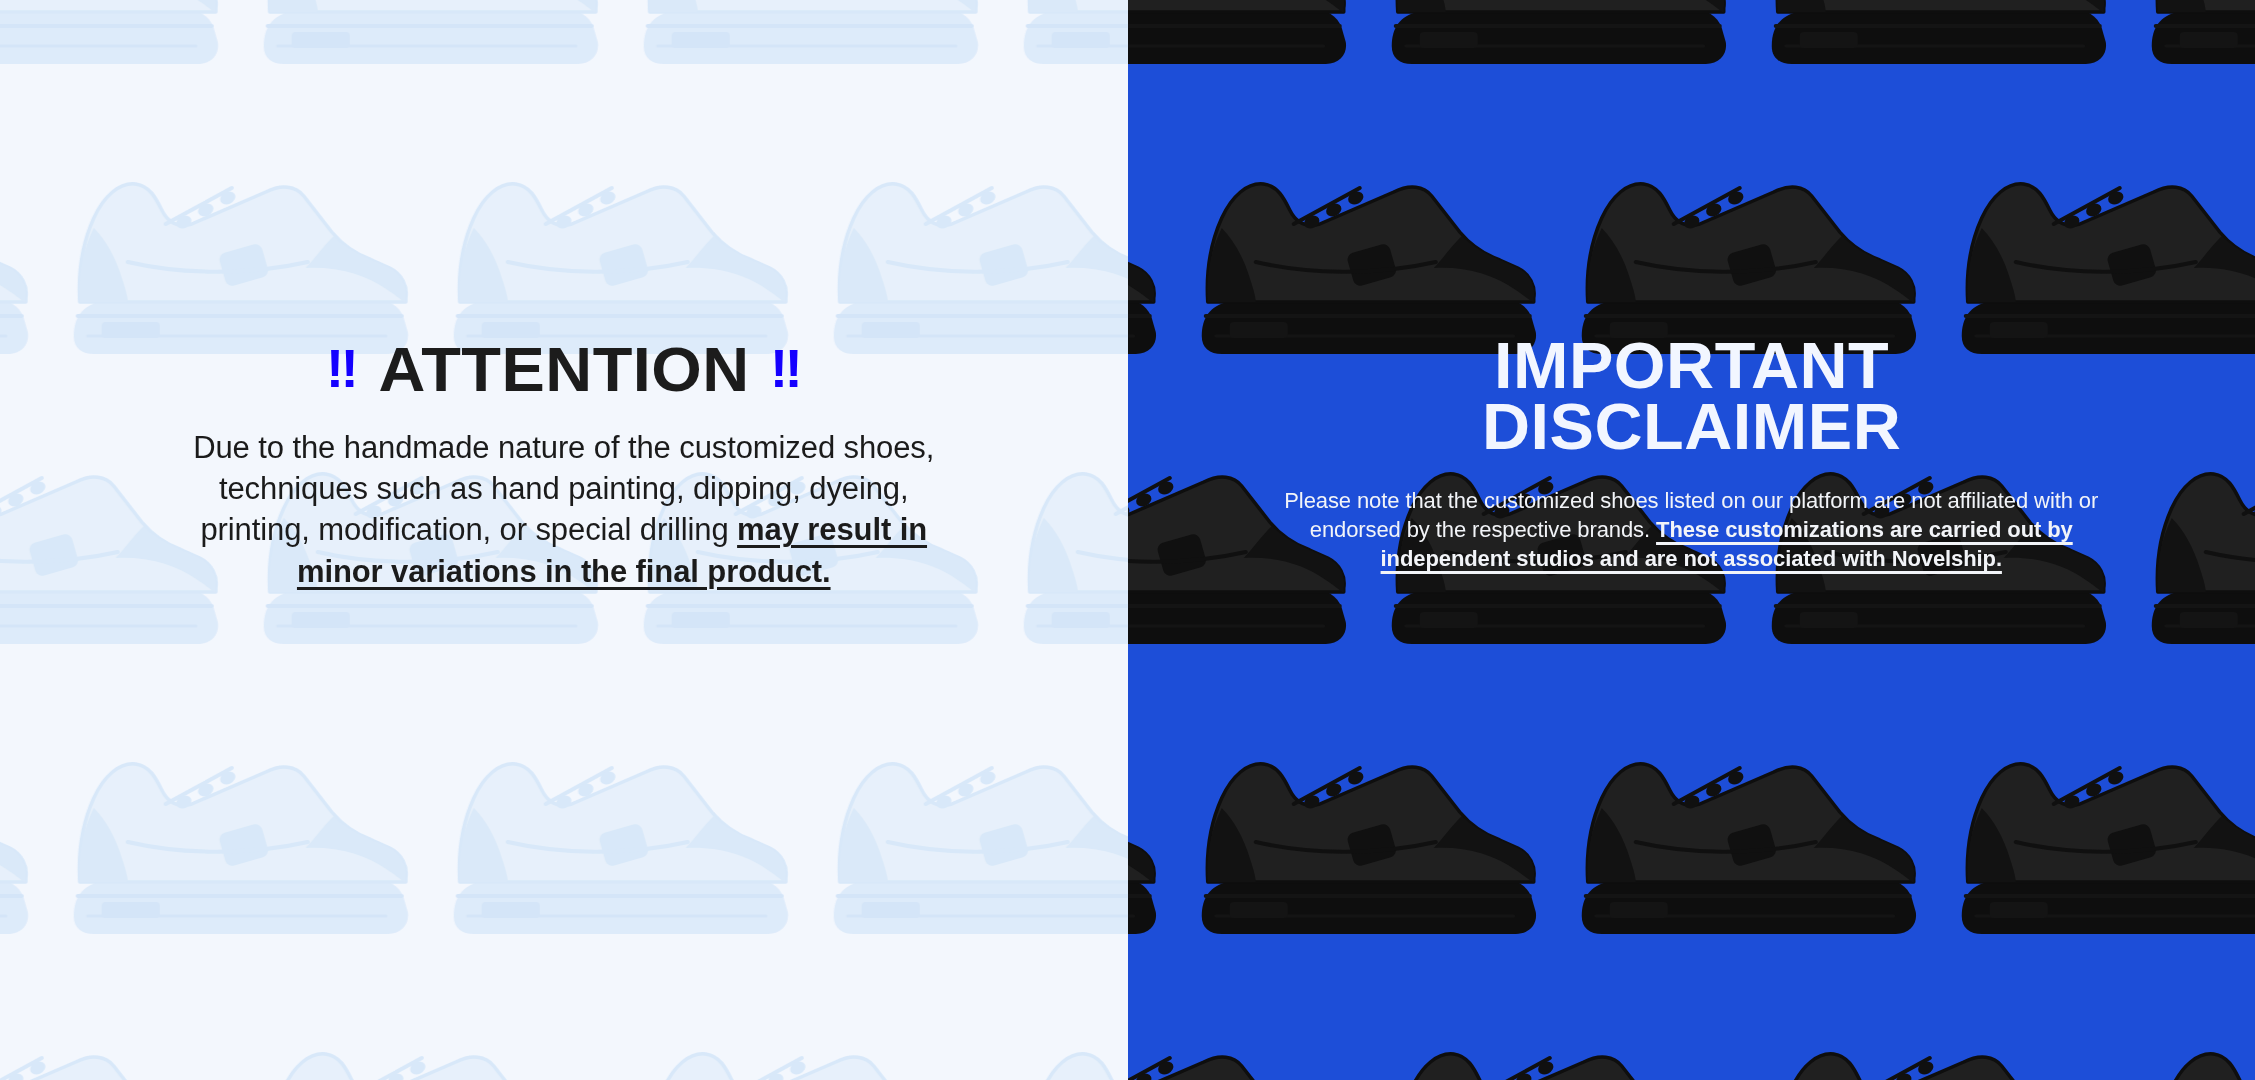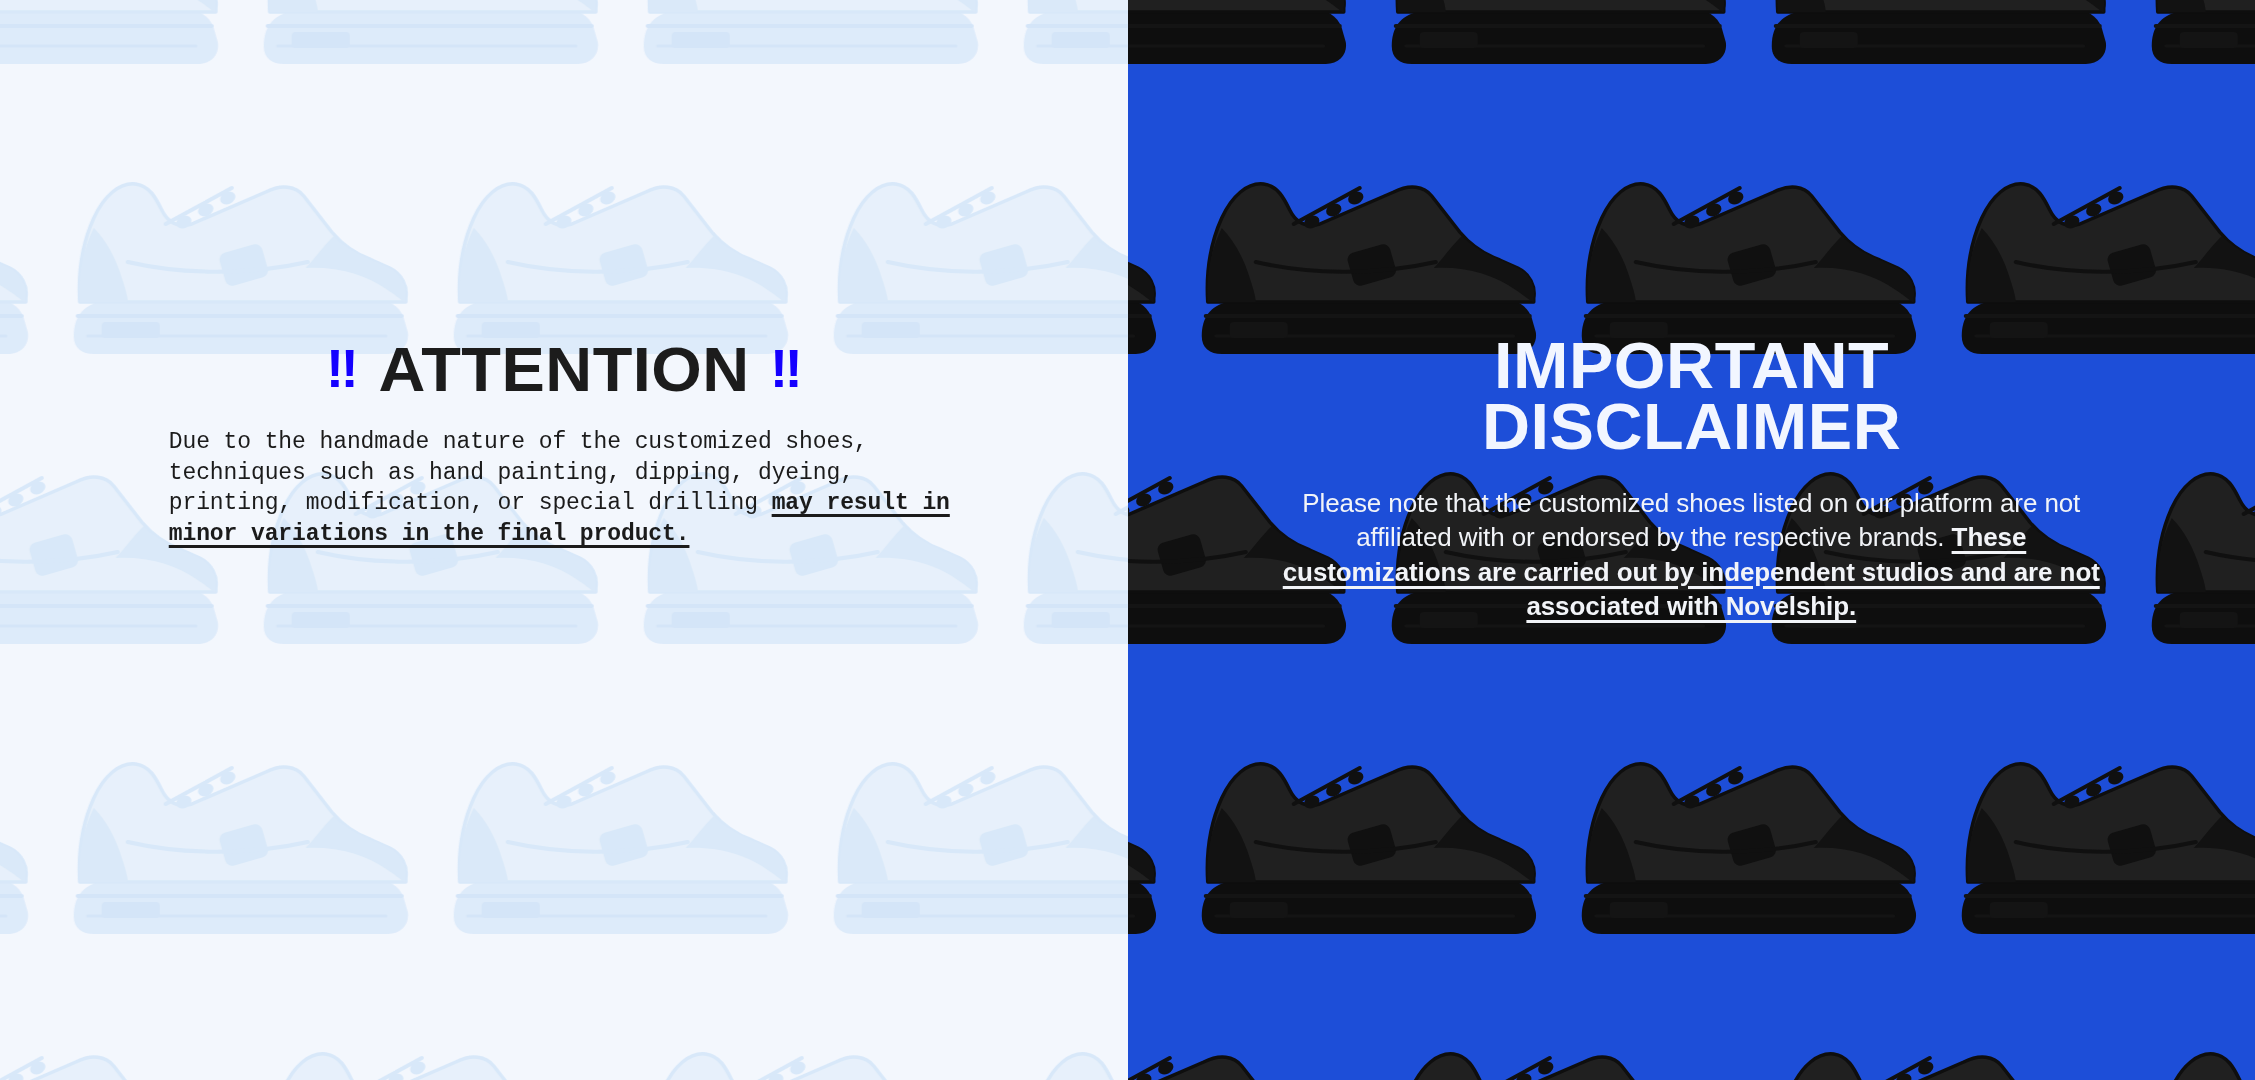--- a/index.html
+++ b/index.html
@@ -77,25 +77,25 @@
     font-weight:700;
     letter-spacing:0.5px;
     line-height:1;
     transform:scaleX(1.03);
     transform-origin:center;
   }
 
   .body-light {
     margin-top:26px;
     width:790px;
+    text-align:center;
     color:#1B1B1B;
-    font-size:23px;
+    font-size:31px;
     line-height:1.33;
     letter-spacing:-0.1px;
-    font-family:Liberation Mono, monospace;
   }
   .body-light .emph {
     font-weight:700;
     text-decoration:underline;
     text-underline-offset:5px;
     text-decoration-thickness:2.5px;
   }
 
   
   .panel-dark { background:#1d4ed8; }
@@ -113,21 +113,21 @@
     transform-origin:center;
     white-space:nowrap;
   }
   .heading-disclaimer .hl { display:block; }
 
   .body-dark {
     margin-top:28px;
     width:820px;
     text-align:center;
     color:#F2F4F8;
-    font-size:26px;
+    font-size:22px;
     line-height:1.33;
     letter-spacing:-0.1px;
   }
   .body-dark .emph {
     font-weight:700;
     text-decoration:underline;
     text-underline-offset:5px;
     text-decoration-thickness:2.5px;
   }
 </style>

